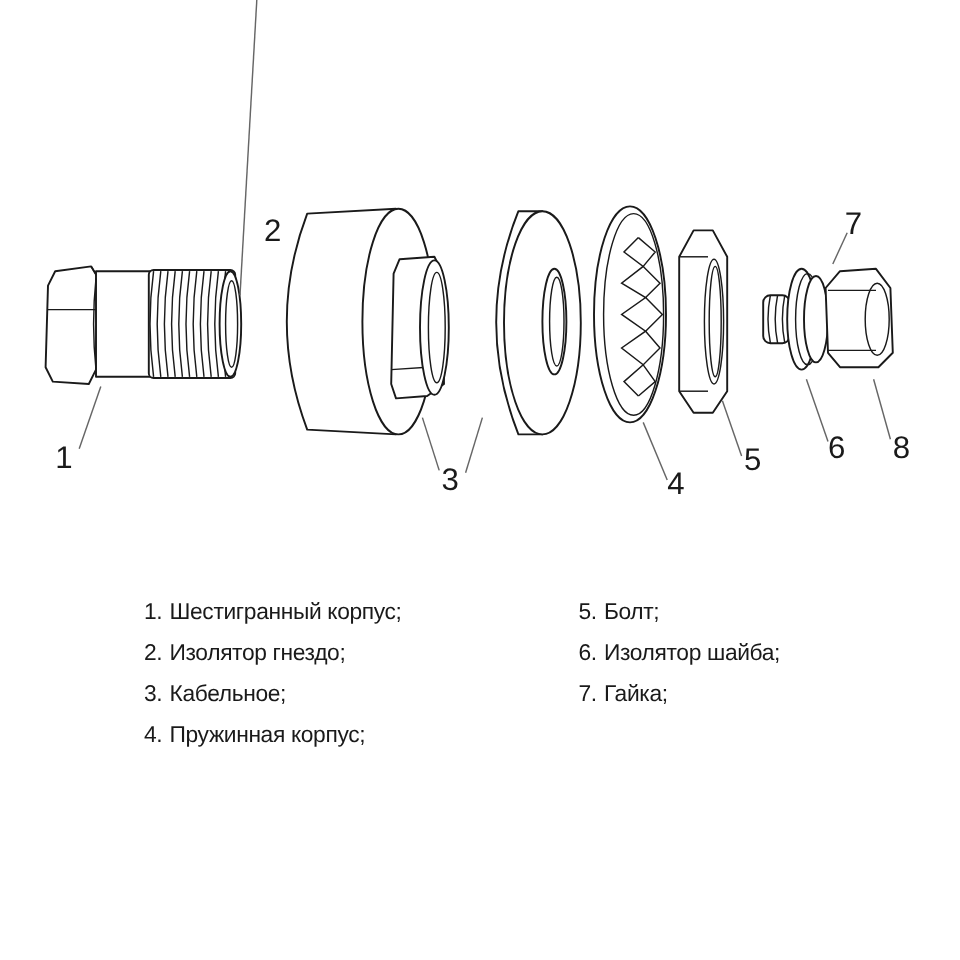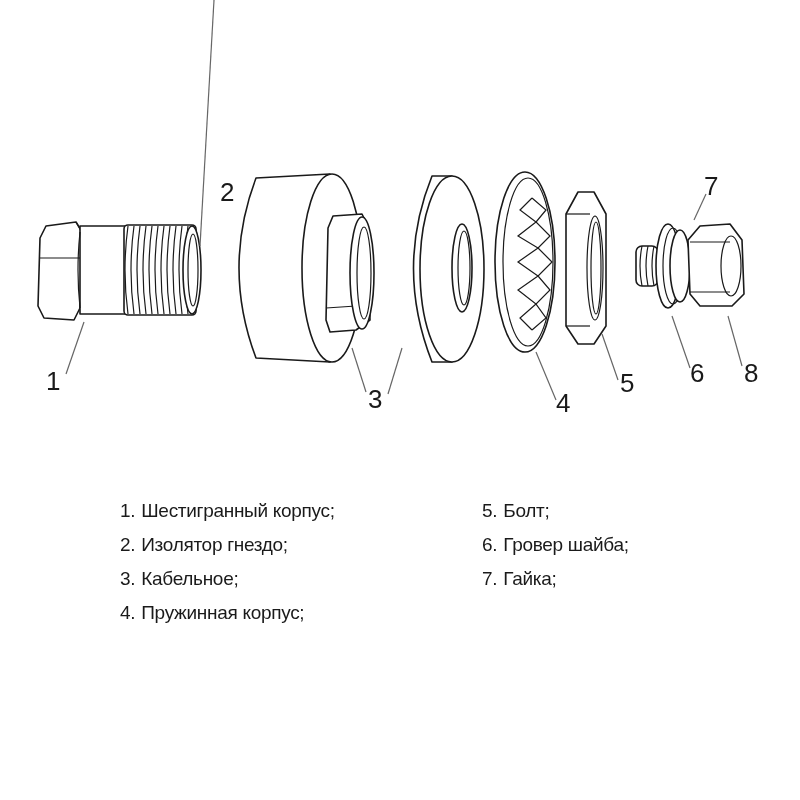--- a/index.html
+++ b/index.html
@@ -160,18 +160,18 @@
   <span class="legend-item">
     <span class="legend-num">4.</span><span>Пружинная корпус;</span>
   </span>
 </div>
 
 <div class="legend col-right">
   <span class="legend-item">
     <span class="legend-num">5.</span><span>Болт;</span>
   </span>
   <span class="legend-item">
-    <span class="legend-num">6.</span><span>Гровер шайба;</span>
+    <span class="legend-num">6.</span><span>Изолятор шайба;</span>
   </span>
   <span class="legend-item">
     <span class="legend-num">7.</span><span>Гайка;</span>
   </span>
 </div>
 
 </body></html>

